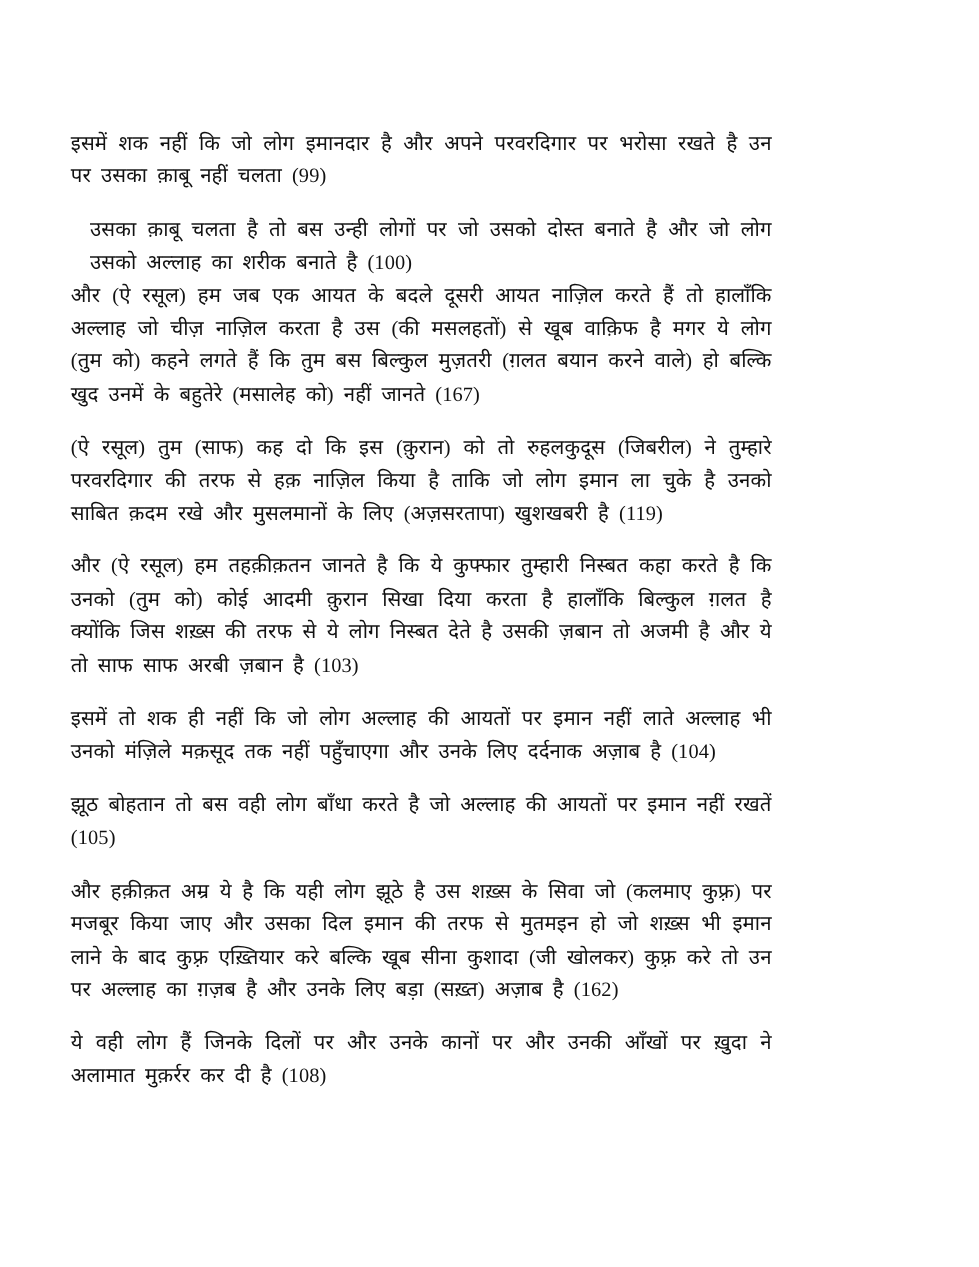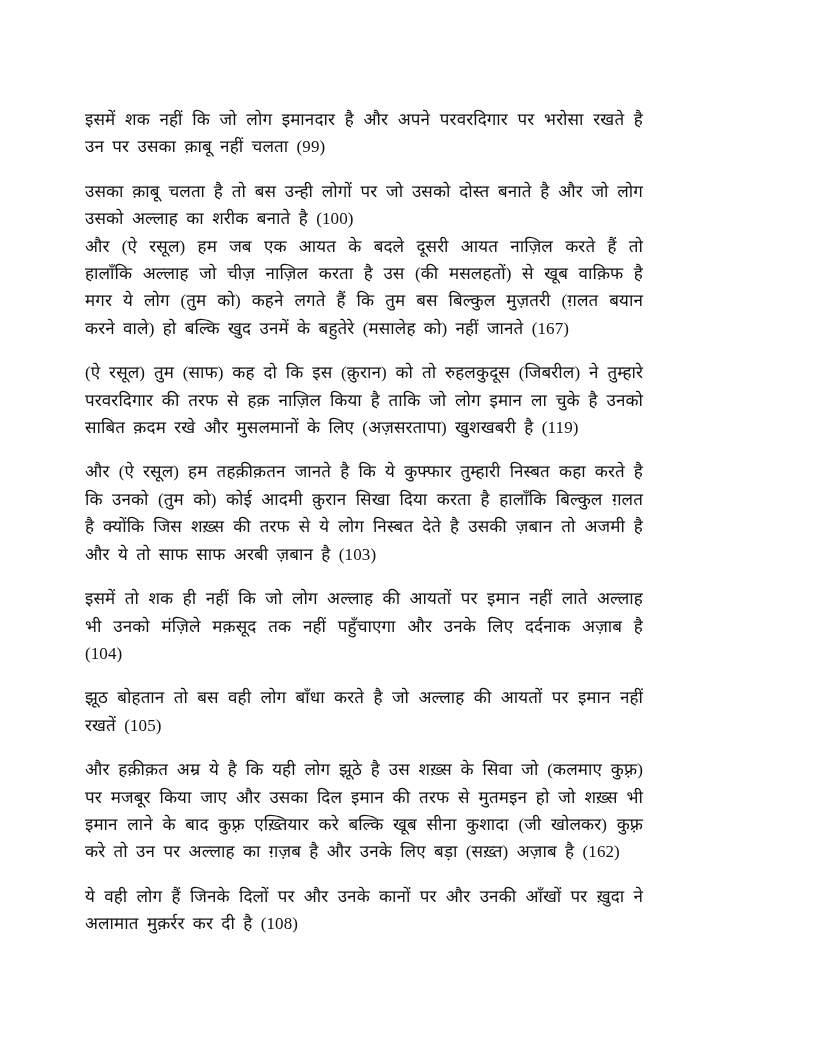--- a/index.html
+++ b/index.html
@@ -11,34 +11,35 @@
     width: 816px;
     height: 1056px;
     overflow: hidden;
     font-family: "Liberation Serif", "DejaVu Serif", serif;
     color: #111111;
   }
   .page {
     box-sizing: border-box;
     width: 723px;
     height: 1056px;
-    padding: 106px 80px 40px 85px;
+    padding: 106px 80px 40px 59px;
     background: #ffffff;
   }
   .para {
     margin: 0 0 17px 0;
     font-size: 17px;
     line-height: 27.4px;
     text-align: justify;
     word-spacing: 4px;
     letter-spacing: 0.1px;
   }
   
   .para.joined-next {
     margin-bottom: 0;
+    margin-left: 16px;
   }
   .para:last-child {
     margin-bottom: 12px;
   }
   .verse-num {
     white-space: nowrap;
   }
 </style>
 </head>
 <body>

